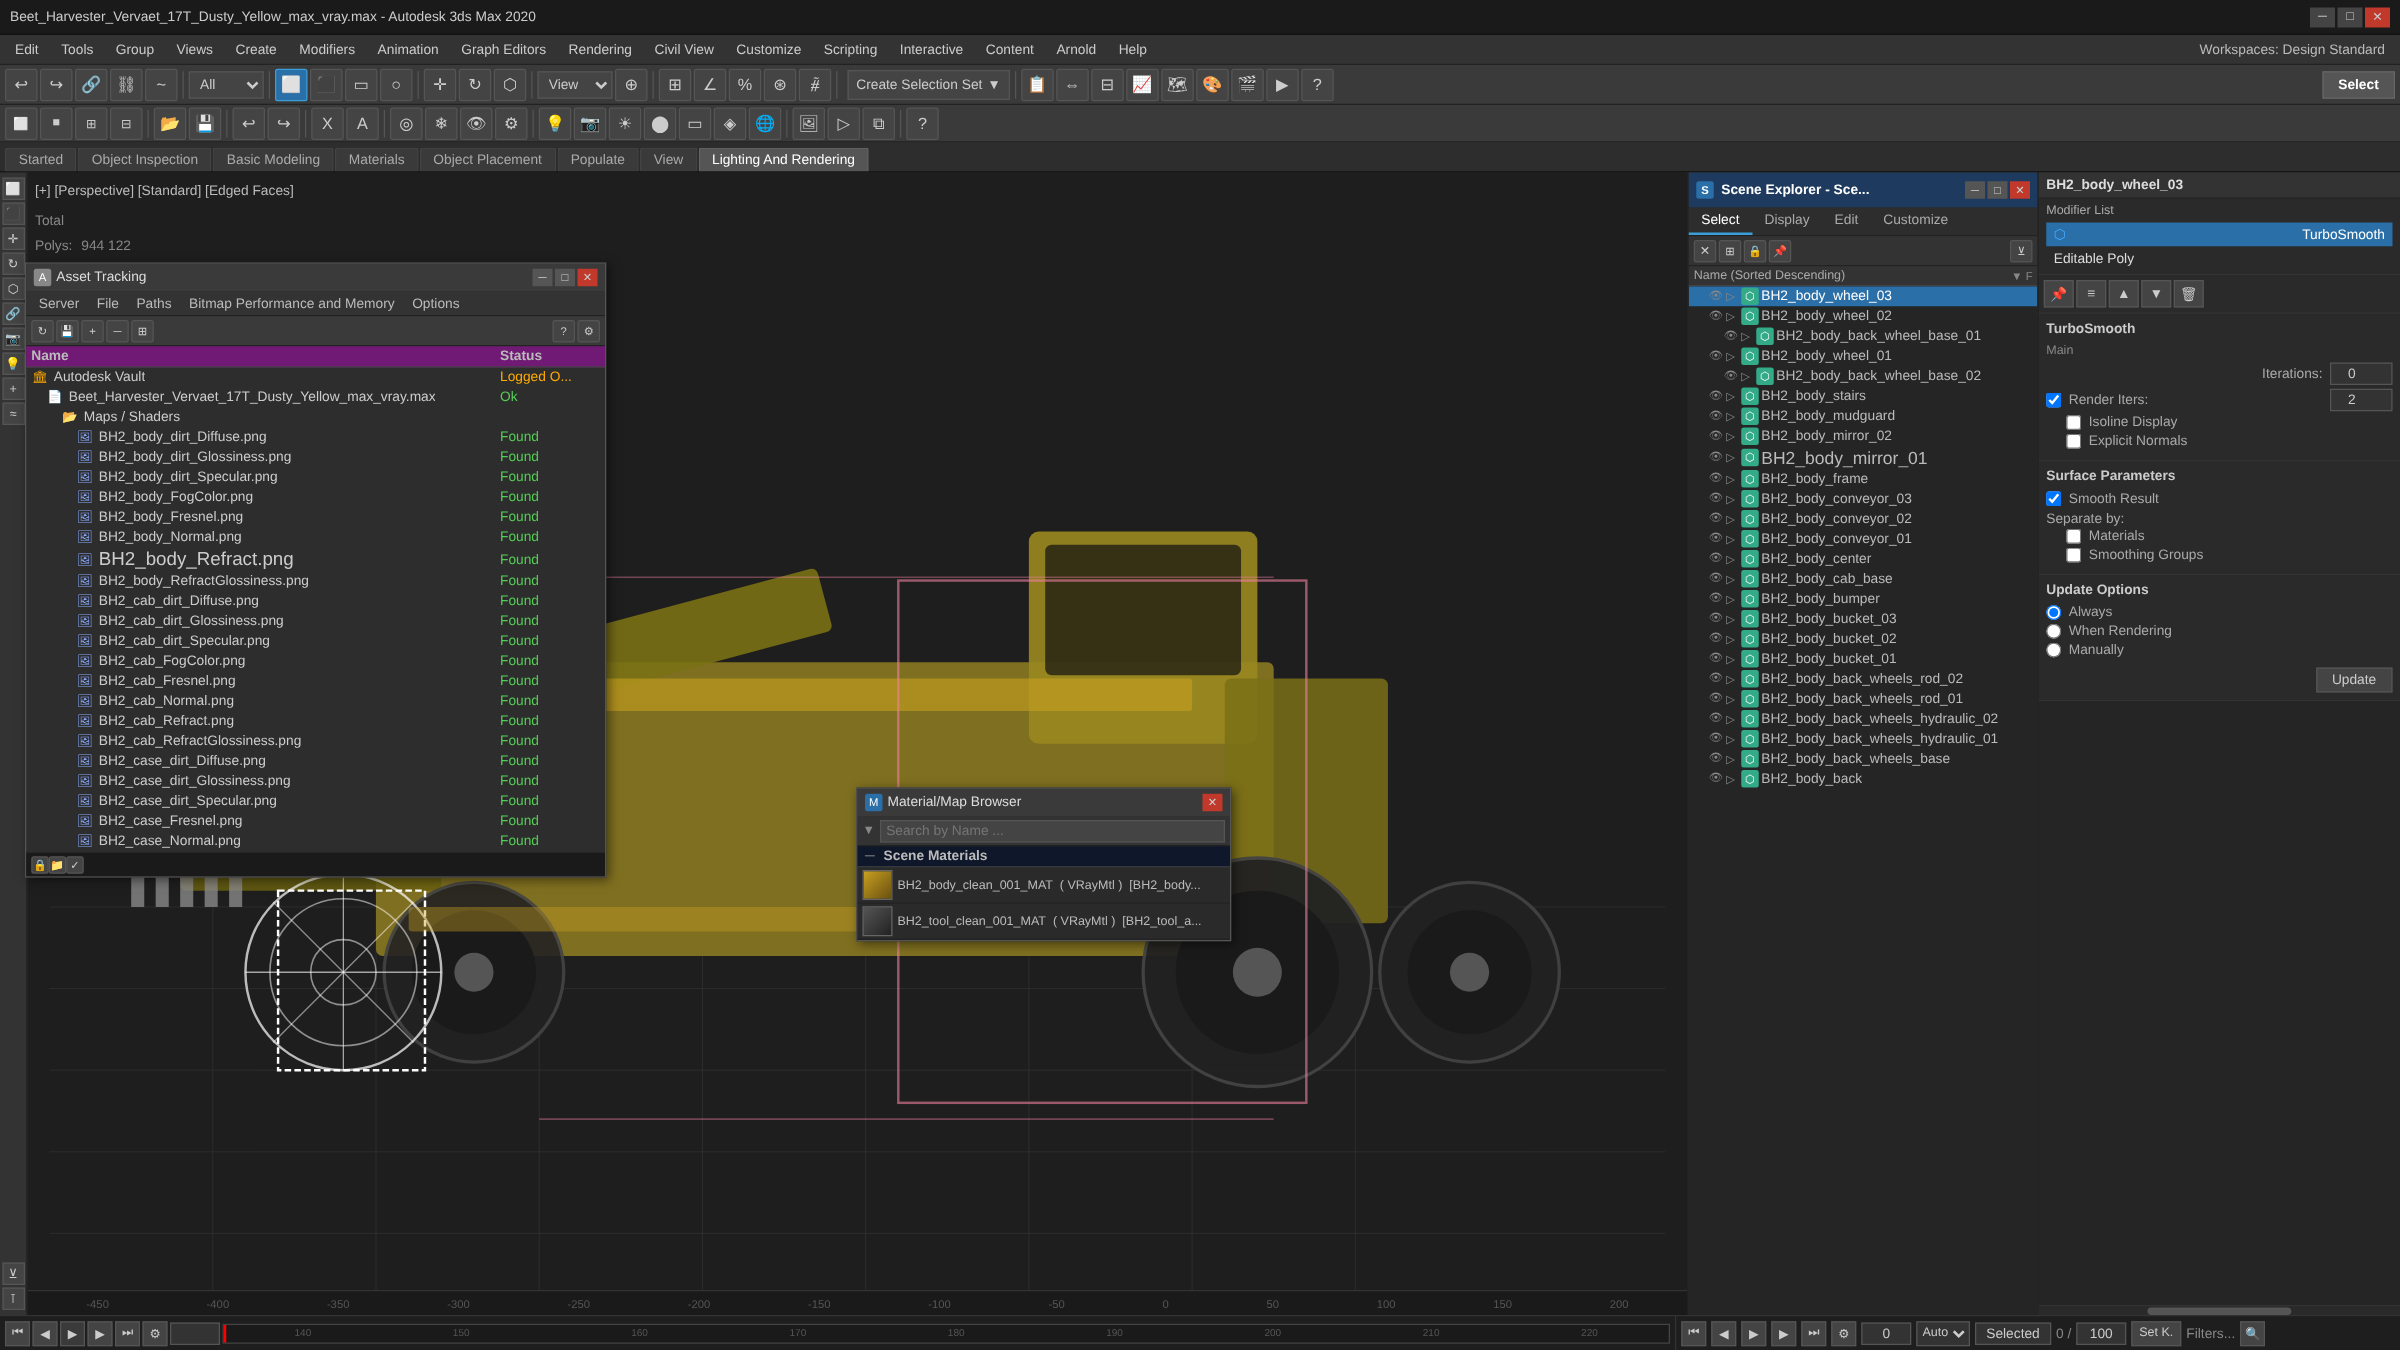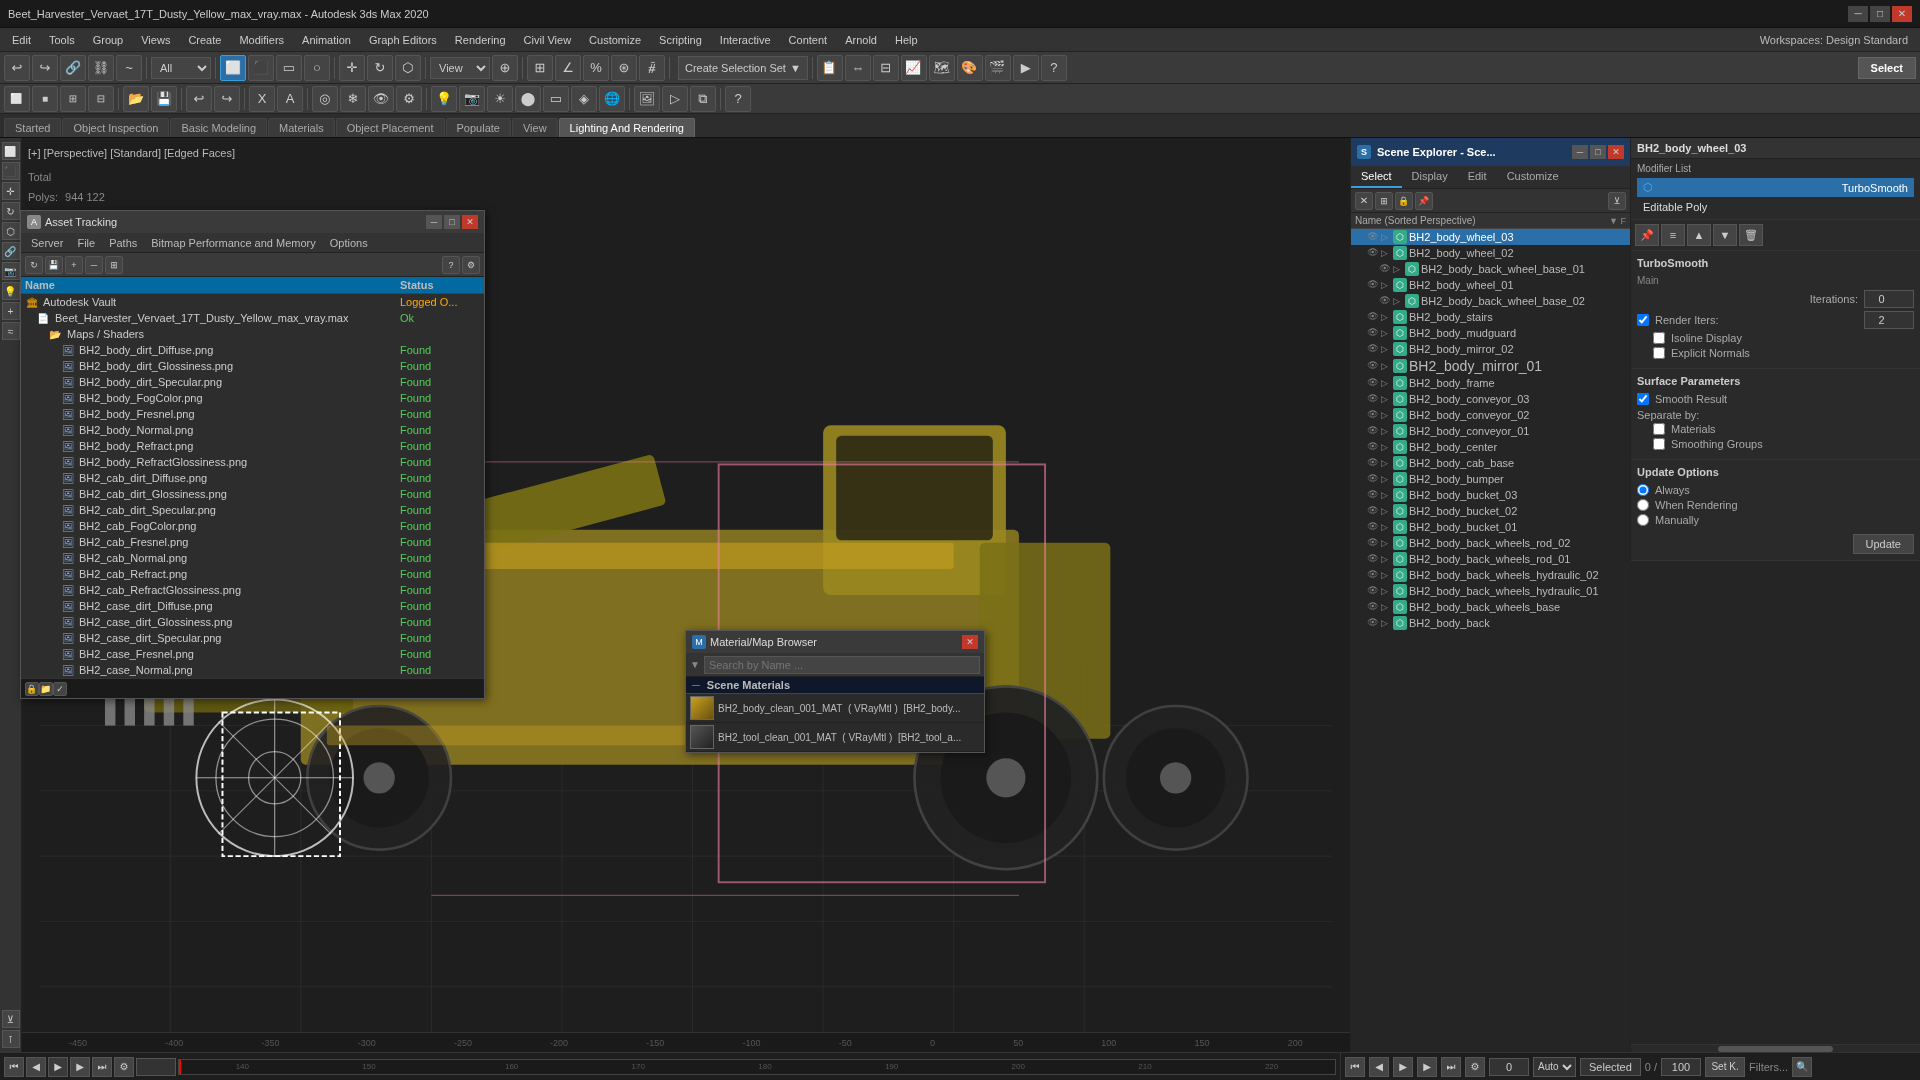--- a/index.html
+++ b/index.html
@@ -77,21 +77,21 @@
 
     
     #asset-tracking { position: absolute; left: 20px; top: 210px; width: 465px; background: #2d2d2d; border: 1px solid #555; box-shadow: 2px 2px 8px rgba(0,0,0,0.5); z-index: 100; }
     #at-titlebar { background: #3a3a3a; height: 22px; display: flex; align-items: center; padding: 0 6px; justify-content: space-between; cursor: move; }
     #at-titlebar span { font-size: 11px; color: #ddd; }
     #at-win-controls { display: flex; gap: 2px; }
     .at-win-btn { width: 16px; height: 14px; background: #555; border: none; color: #ccc; font-size: 9px; cursor: pointer; display: flex; align-items: center; justify-content: center; }
     #at-menubar { background: #333; height: 20px; display: flex; align-items: center; padding: 0 4px; gap: 2px; border-bottom: 1px solid #222; }
     .at-menu { font-size: 11px; color: #bbb; padding: 0 6px; cursor: pointer; }
     #at-toolbar { background: #3a3a3a; height: 24px; display: flex; align-items: center; padding: 0 4px; gap: 2px; border-bottom: 1px solid #222; }
-    #at-table-header { display: flex; background: #0369a1; border-bottom: 1px solid #444; padding: 2px 4px; }
+    #at-table-header { display: flex; background: #701a75; border-bottom: 1px solid #444; padding: 2px 4px; }
     .at-col-name { flex: 1; font-size: 11px; color: #bbb; font-weight: bold; }
     .at-col-status { width: 80px; font-size: 11px; color: #bbb; font-weight: bold; }
     #at-list { max-height: 440px; overflow-y: auto; }
     .at-row { display: flex; align-items: center; padding: 1px 4px; gap: 2px; }
     .at-row-name { flex: 1; font-size: 11px; color: #ccc; }
     .at-row-status { width: 80px; font-size: 11px; }
     .status-loggedout { color: #fa0; }
     .status-found { color: #5c5; }
     .at-icon { width: 14px; height: 14px; margin-right: 2px; flex-shrink: 0; display: inline-flex; align-items: center; justify-content: center; font-size: 10px; }
     #at-statusbar { background: #1a1a1a; height: 20px; display: flex; align-items: center; padding: 0 4px; border-top: 1px solid #333; }
@@ -398,21 +398,21 @@
     <div id="se-toolbar">
       <button class="tb-btn" style="width:18px;height:18px;font-size:10px;">✕</button>
       <button class="tb-btn" style="width:18px;height:18px;font-size:9px;">⊞</button>
       <button class="tb-btn" style="width:18px;height:18px;font-size:9px;">🔒</button>
       <button class="tb-btn" style="width:18px;height:18px;font-size:9px;">📌</button>
       <div style="flex:1;"></div>
       <button class="tb-btn" style="width:18px;height:18px;font-size:9px;">⊻</button>
     </div>
 
     <div id="se-col-header">
-      <span class="se-col-title">Name (Sorted Perspective)</span>
+      <span class="se-col-title">Name (Sorted Descending)</span>
       <span class="se-sort-btn">▼ F</span>
     </div>
 
     <div id="se-list">
 
     <div class="se-item selected" style="padding-left: 16px;">
     <span class="se-eye">👁</span>
     <span class="se-tri">▷</span>
     <span class="se-icon" style="background:#3a8; color:#fff;">⬡</span>
     <span style="flex:1; overflow:hidden; text-overflow:ellipsis; white-space:nowrap; font-size:11px;">BH2_body_wheel_03</span>
@@ -743,21 +743,21 @@
       <div class="at-row">
     <div class="at-row-name" style="padding-left:36px; display:flex; align-items:center; gap:2px;">
       <span class="at-icon" style="color:#8af;">🖼</span>
       <span style="font-size:11px; white-space:nowrap; overflow:hidden; text-overflow:ellipsis; max-width:300px;">BH2_body_Normal.png</span>
     </div>
     <span class="at-row-status status-found">Found</span>
   </div>
       <div class="at-row">
     <div class="at-row-name" style="padding-left:36px; display:flex; align-items:center; gap:2px;">
       <span class="at-icon" style="color:#8af;">🖼</span>
-      <span style="font-size:11px; white-space:nowrap; overflow:hidden; text-overflow:ellipsis; max-width:300px;">BH2_body_Refract.png</span>
+      <span style="font-size:15px; white-space:nowrap; overflow:hidden; text-overflow:ellipsis; max-width:300px;">BH2_body_Refract.png</span>
     </div>
     <span class="at-row-status status-found">Found</span>
   </div>
       <div class="at-row">
     <div class="at-row-name" style="padding-left:36px; display:flex; align-items:center; gap:2px;">
       <span class="at-icon" style="color:#8af;">🖼</span>
       <span style="font-size:11px; white-space:nowrap; overflow:hidden; text-overflow:ellipsis; max-width:300px;">BH2_body_RefractGlossiness.png</span>
     </div>
     <span class="at-row-status status-found">Found</span>
   </div>

